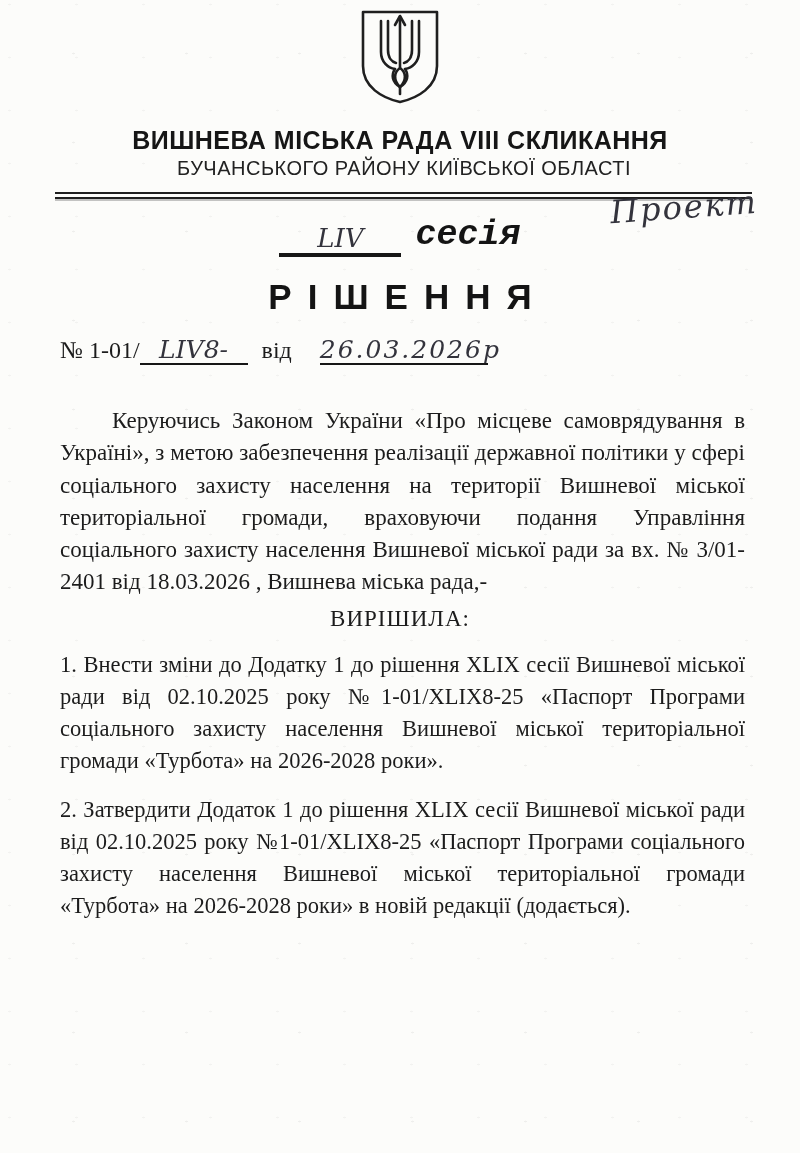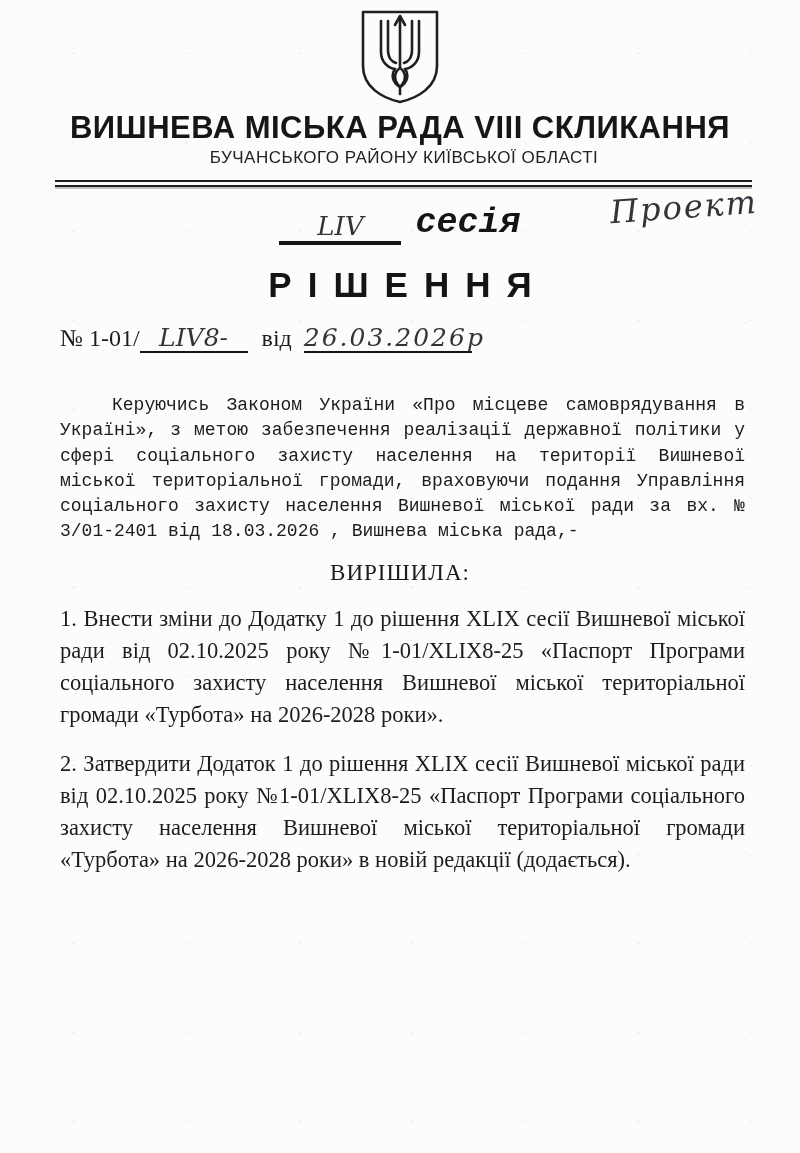--- a/index.html
+++ b/index.html
@@ -21,34 +21,34 @@
     color:#1c1c1c;
     overflow:hidden;
   }
   
   .emblem{
     width:92px;height:98px;
     margin:8px auto 0 auto;
     display:block;
   }
   .org1{
-    margin-top:4px;
+    margin-top:20px;
     text-align:center;
     font-family:"Liberation Sans", sans-serif;
     font-weight:bold;
-    font-size:31px;
+    font-size:25px;
     letter-spacing:0.5px;
     color:#161616;
   }
   .org2{
     margin-top:2px;
     text-align:center;
     font-family:"Liberation Sans", sans-serif;
     font-weight:normal;
-    font-size:17px;
+    font-size:20px;
     letter-spacing:0.5px;
     color:#222;
     padding-left:8px;
   }
   .header-rule{
     margin:12px 48px 0 55px;
     height:0;
     border-top:7px double #1f1f1f;
     box-shadow:0 2px 0 rgba(90,90,90,0.35);
   }
@@ -107,40 +107,39 @@
     white-space:nowrap;
   }
   .hw-field{
     display:inline-block;
     text-align:center;
     font-size:25px;
     border-bottom:2px solid #161616;
     line-height:1.05;
   }
   .num-field{width:108px;margin-right:14px;}
-  .date-field{width:168px;margin-left:12px;letter-spacing:2px;}
+  .date-field{width:168px;margin-left:28px;letter-spacing:2px;}
   
   .subject{
     margin:38px 0 0 62px;
     width:362px;
     font-size:22.5px;
     line-height:1.29;
     text-align:justify;
   }
   
   .preamble{
     margin:40px 55px 0 60px;
-    font-size:18px;
+    font-size:23px;
     line-height:1.4;
     text-align:justify;
     text-indent:52px;
-    font-family:Liberation Mono, monospace;
   }
   .resolved{
-    margin-top:16px;
+    margin-top:8px;
     text-align:center;
     font-size:23px;
     letter-spacing:1px;
   }
   .item{
     margin:17px 55px 0 60px;
     font-size:22.5px;
     line-height:1.42;
     text-align:justify;
   }

